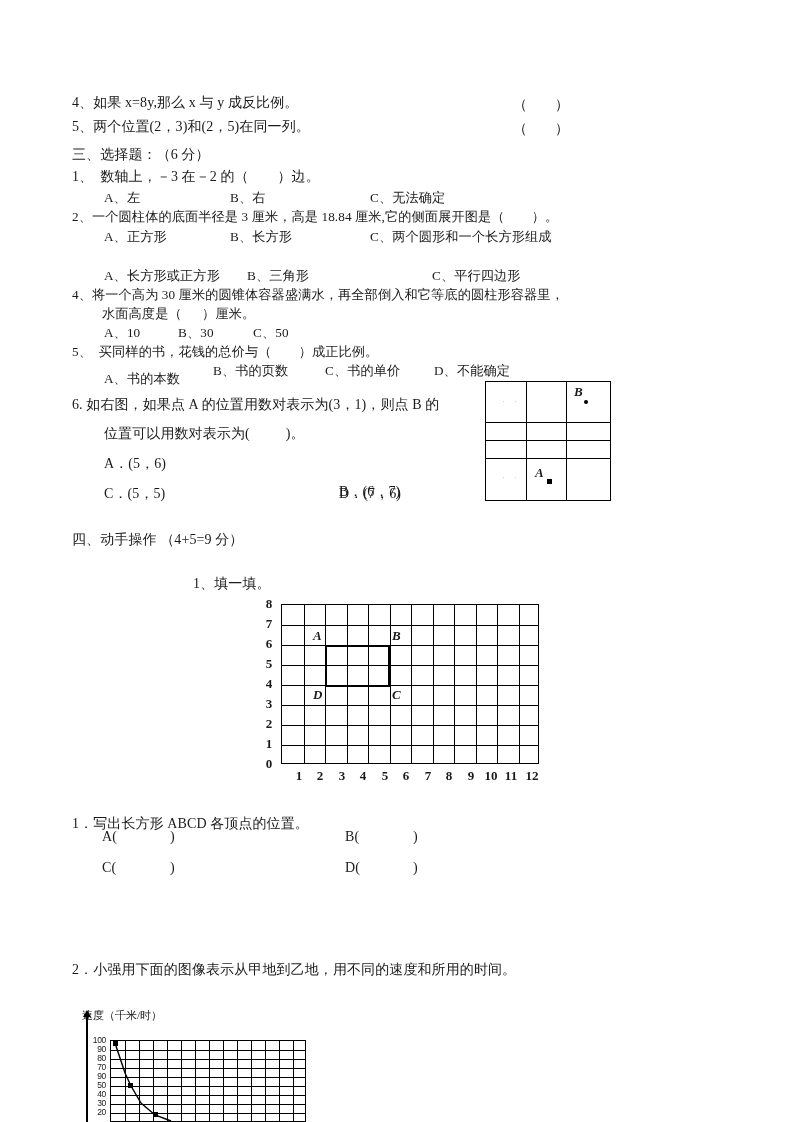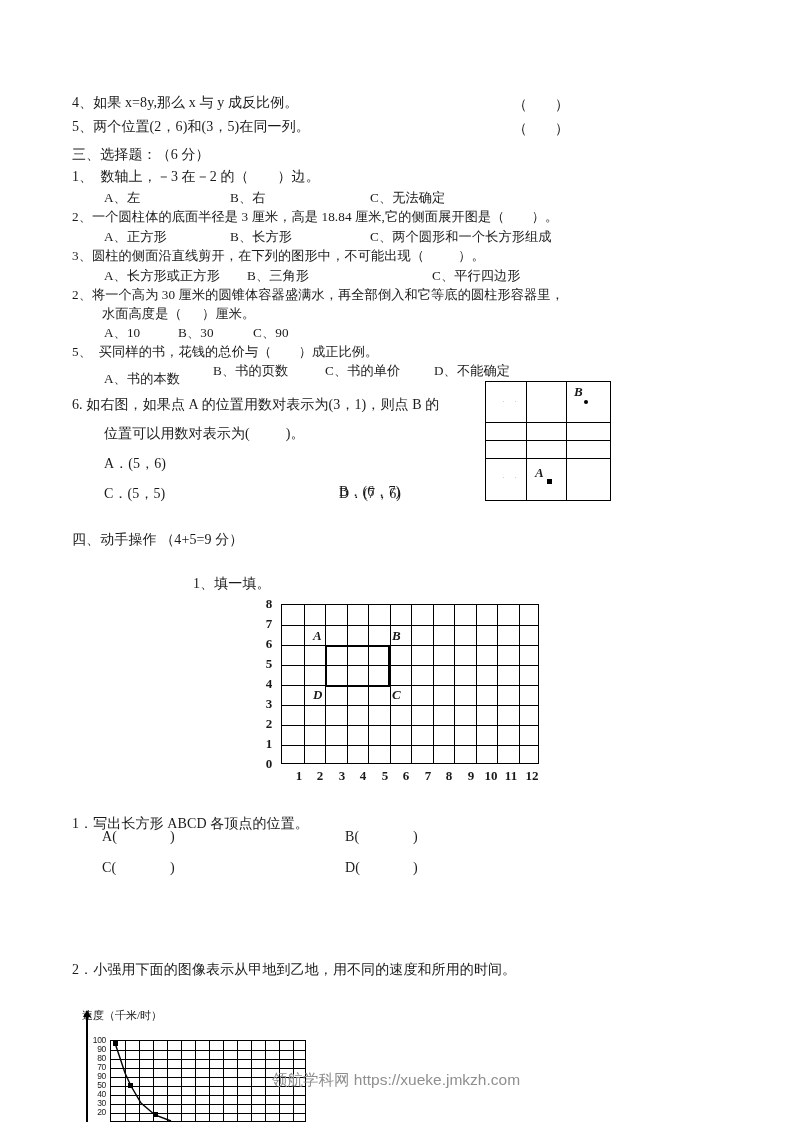--- a/index.html
+++ b/index.html
@@ -143,45 +143,44 @@
   }
 </style>
 </head>
 <body>
 
 <div class="page">
 
   <div class="ln sz14" style="left:72px; top:96px;">4、如果 x=8y,那么 x 与 y 成反比例。</div>
   <div class="paren" style="left:513px; top:96px;">（        ）</div>
 
-  <div class="ln sz14" style="left:72px; top:120px;">5、两个位置(2，6)和(3，5)在同一列。</div>
+  <div class="ln sz14" style="left:72px; top:120px;">5、两个位置(2，3)和(2，5)在同一列。</div>
   <div class="paren" style="left:513px; top:120px;">（        ）</div>
 
   <div class="ln sz14" style="left:72px; top:148px;">三、选择题：（6 分）</div>
 
   <div class="ln sz14" style="left:72px; top:170px;">1、  数轴上，－3 在－2 的（        ）边。</div>
   <div class="ln sz13" style="left:104px; top:191px;">A、左</div>
   <div class="ln sz13" style="left:230px; top:191px;">B、右</div>
   <div class="ln sz13" style="left:370px; top:191px;">C、无法确定</div>
 
   <div class="ln sz13" style="left:72px; top:210px;">2、一个圆柱体的底面半径是 3 厘米，高是 18.84 厘米,它的侧面展开图是（        ）。</div>
   <div class="ln sz13" style="left:104px; top:230px;">A、正方形</div>
   <div class="ln sz13" style="left:230px; top:230px;">B、长方形</div>
   <div class="ln sz13" style="left:370px; top:230px;">C、两个圆形和一个长方形组成</div>
 
-  <div class="ln sz13" style="left:72px; top:249px;">3、圆柱的侧面沿直线剪开，在下列的图形中，不可能出现（          ）。</div>
   <div class="ln sz13" style="left:104px; top:269px;">A、长方形或正方形</div>
   <div class="ln sz13" style="left:247px; top:269px;">B、三角形</div>
   <div class="ln sz13" style="left:432px; top:269px;">C、平行四边形</div>
 
-  <div class="ln sz13" style="left:72px; top:288px;">2、将一个高为 30 厘米的圆锥体容器盛满水，再全部倒入和它等底的圆柱形容器里，</div>
+  <div class="ln sz13" style="left:72px; top:288px;">4、将一个高为 30 厘米的圆锥体容器盛满水，再全部倒入和它等底的圆柱形容器里，</div>
   <div class="ln sz13" style="left:102px; top:307px;">水面高度是（      ）厘米。</div>
   <div class="ln sz13" style="left:104px; top:326px;">A、10</div>
   <div class="ln sz13" style="left:178px; top:326px;">B、30</div>
-  <div class="ln sz13" style="left:253px; top:326px;">C、90</div>
+  <div class="ln sz13" style="left:253px; top:326px;">C、50</div>
 
   <div class="ln sz13" style="left:72px; top:345px;">5、  买同样的书，花钱的总价与（        ）成正比例。</div>
   <div class="ln sz13" style="left:104px; top:364px;margin-top:8px;">A、书的本数</div>
   <div class="ln sz13" style="left:213px; top:364px;">B、书的页数</div>
   <div class="ln sz13" style="left:325px; top:364px;">C、书的单价</div>
   <div class="ln sz13" style="left:434px; top:364px;">D、不能确定</div>
 
   <div class="ln sz14" style="left:72px; top:398px;">6. 如右图，如果点 A 的位置用数对表示为(3，1)，则点 B 的</div>
   <div class="ln sz14" style="left:104px; top:427px;">位置可以用数对表示为(          )。</div>
 
@@ -327,15 +326,14 @@
     <div class="ytick" style="left:6px; top:36px; width:34px;">90</div>
     <div class="ytick" style="left:6px; top:45px; width:34px;">80</div>
     <div class="ytick" style="left:6px; top:54px; width:34px;">70</div>
     <div class="ytick" style="left:6px; top:63px; width:34px;">90</div>
     <div class="ytick" style="left:6px; top:72px; width:34px;">50</div>
     <div class="ytick" style="left:6px; top:81px; width:34px;">40</div>
     <div class="ytick" style="left:6px; top:90px; width:34px;">30</div>
     <div class="ytick" style="left:6px; top:99px; width:34px;">20</div>
   </div>
 
-  <div class="watermark" style="left:272px; top:1070px;">领航学科网 https://xueke.jmkzh.com</div>
 
 </div>
 
 </body></html>

